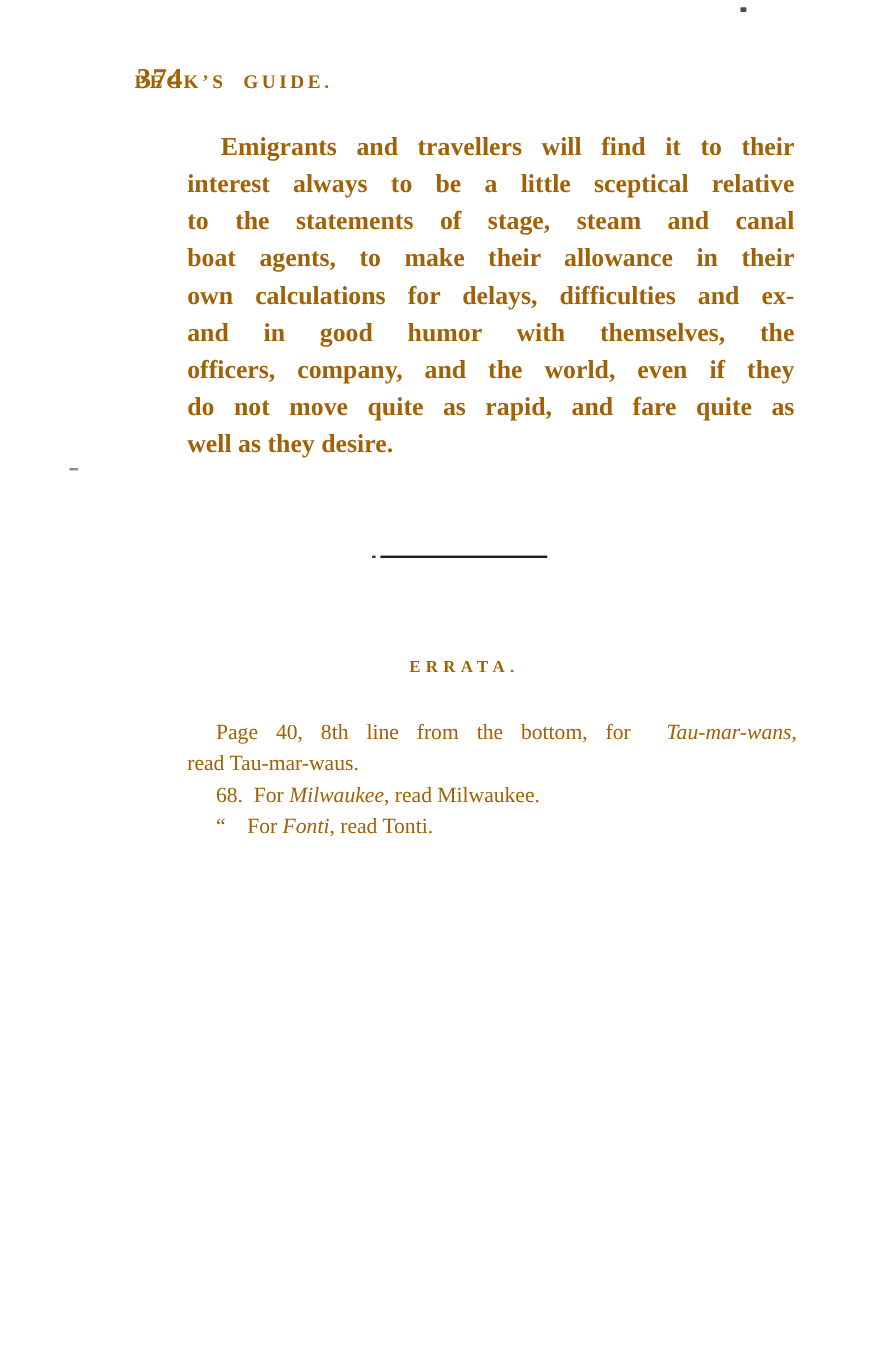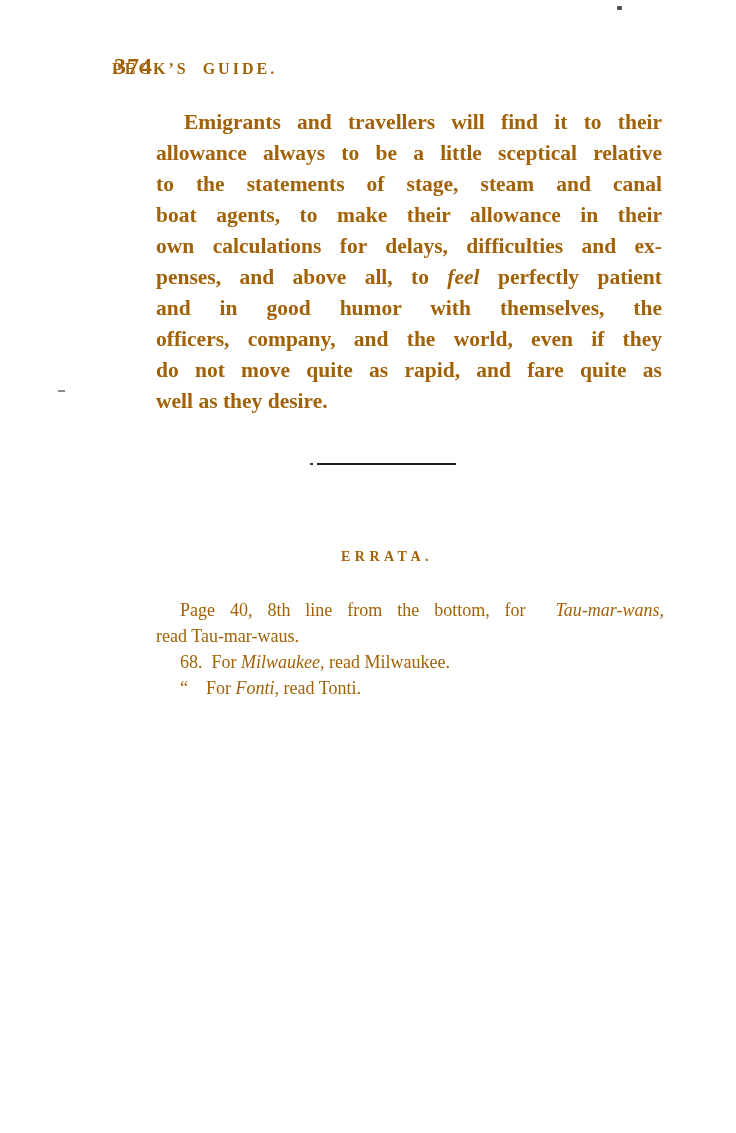--- a/index.html
+++ b/index.html
@@ -120,25 +120,24 @@
 
   <div class="speck-top-right"></div>
   <div class="speck-left-margin"></div>
 
   <div class="page-number">374</div>
 
   <div class="running-head">PECK’S  GUIDE.</div>
 
   <div class="body-paragraph">
       <div class="tline j ind"><span>Emigrants and travellers will find it to their</span></div>
-      <div class="tline j"><span>allowance always to be a little sceptical relative</span></div>
+      <div class="tline j"><span>interest always to be a little sceptical relative</span></div>
       <div class="tline j"><span>to the statements of stage, steam and canal</span></div>
       <div class="tline j"><span>boat agents, to make their allowance in their</span></div>
       <div class="tline j"><span>own calculations for delays, difficulties and ex-</span></div>
-      <div class="tline j"><span>penses, and above all, to </span><span class="it">feel</span><span> perfectly patient</span></div>
       <div class="tline j"><span>and in good humor with themselves, the</span></div>
       <div class="tline j"><span>officers, company, and the world, even if they</span></div>
       <div class="tline j"><span>do not move quite as rapid, and fare quite as</span></div>
       <div class="tline"><span>well as they desire.</span></div>
     </div>
 
   <div class="divider-dot"></div>
   <div class="divider-rule"></div>
 
   <div class="errata-heading">ERRATA.</div>

